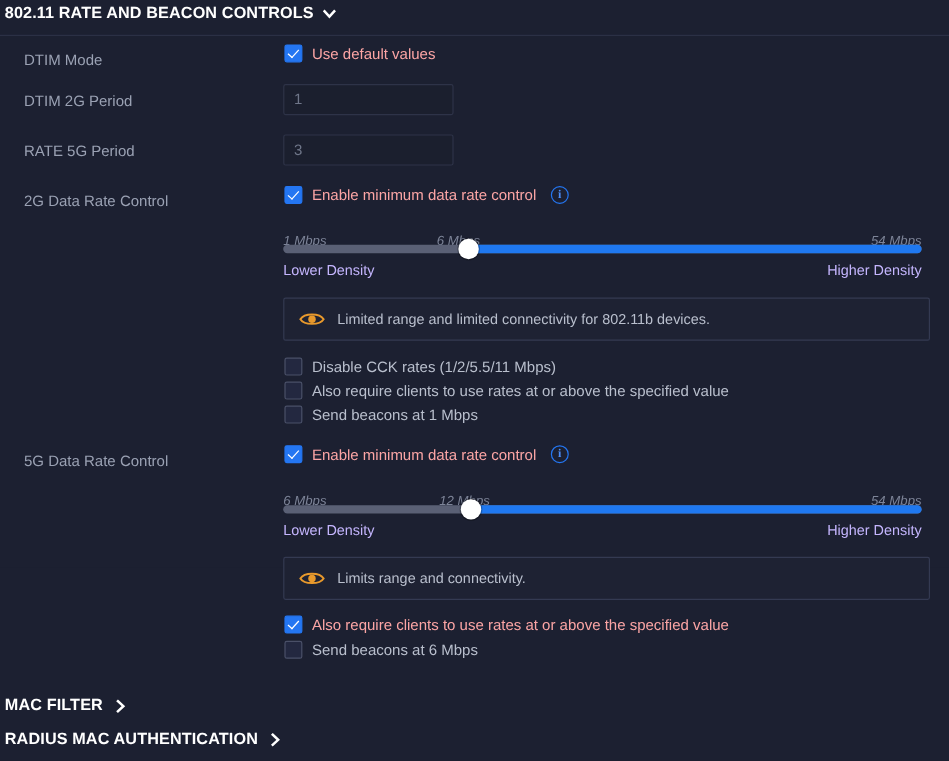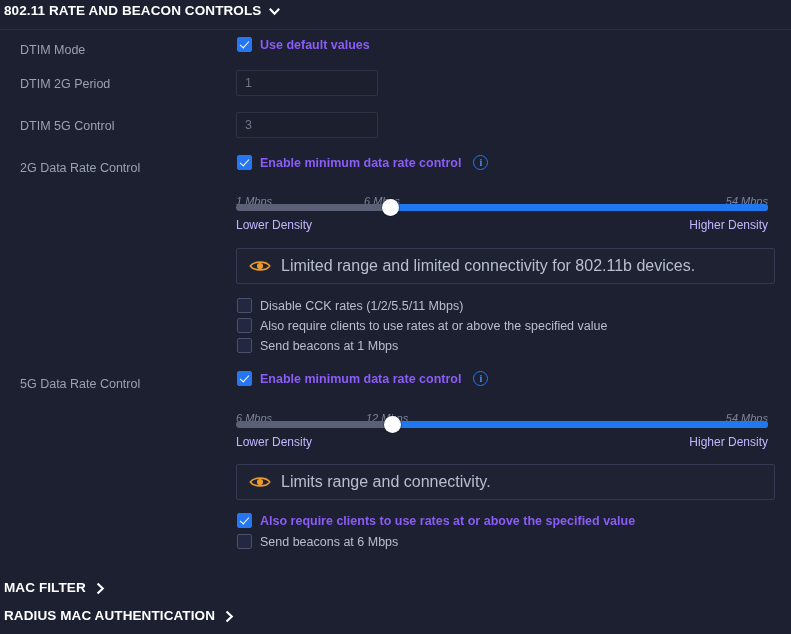--- a/index.html
+++ b/index.html
@@ -88,21 +88,21 @@
     width: 4px;
     height: 8px;
     border: solid #ffffff;
     border-width: 0 1.8px 1.8px 0;
     transform: rotate(42deg);
   }
   .cb-label {
     font-size: 12.5px;
     white-space: nowrap;
   }
-  .cb-label.bright { color: #8b5cf6; font-weight: bold; }
+  .cb-label.bright { color: #fca5a5; font-weight: normal; }
   .cb-label.dim    { color: #b9bfcd; font-weight: normal; }
 
   
   .info-icon {
     width: 15px;
     height: 15px;
     border-radius: 50%;
     border: 1.5px solid #2476f2;
     color: #4d8df5;
     font-size: 10px;
@@ -189,21 +189,21 @@
     border-radius: 2px;
     background: #1e2233;
     display: flex;
     align-items: center;
     padding-left: 12px;
     gap: 10px;
   }
   .eye-icon { width: 22px; height: 14px; flex: 0 0 auto; }
   .notice-text {
     color: #b9bfcd;
-    font-size: 16px;
+    font-size: 12px;
     white-space: nowrap;
   }
 
   
   .collapsed-section {
     position: absolute;
     left: 4px;
     display: flex;
     align-items: center;
     gap: 8px;
@@ -231,21 +231,21 @@
 
   <div class="row-label" style="top:43px">DTIM Mode</div>
   <div class="cb-line" style="left:237px; top:37px">
     <span class="cb on"></span>
     <span class="cb-label bright">Use default values</span>
   </div>
 
   <div class="row-label" style="top:77px">DTIM 2G Period</div>
   <input class="disabled-input" style="top: 70px;" disabled="" value="1">
 
-  <div class="row-label" style="top:119px">DTIM 5G Control</div>
+  <div class="row-label" style="top:119px">RATE 5G Period</div>
   <input class="disabled-input" style="top: 112px;" disabled="" value="3">
 
   <div class="row-label" style="top:161px">2G Data Rate Control</div>
 
   <div class="cb-line" style="left:237px; top:155px">
     <span class="cb on"></span>
     <span class="cb-label bright">Enable minimum data rate control</span>
     <span class="info-icon">i</span>
   </div>
 

